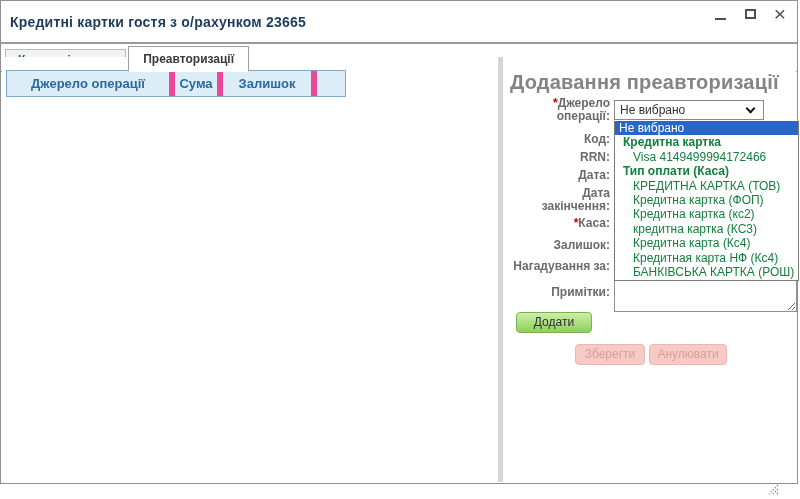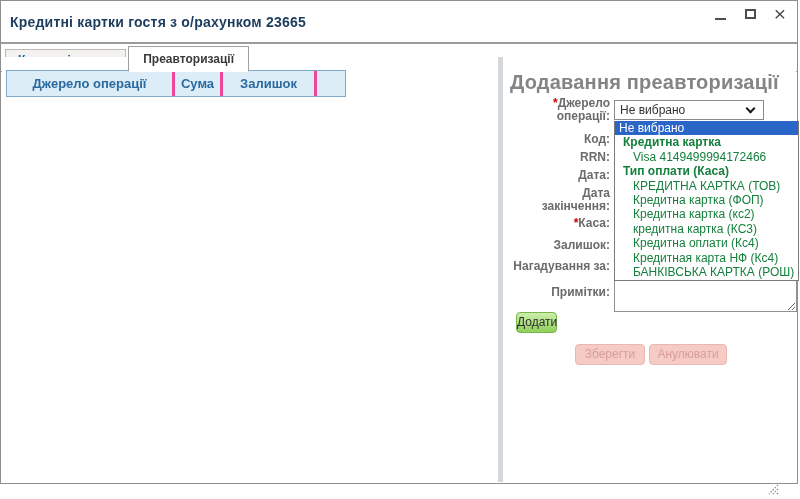--- a/index.html
+++ b/index.html
@@ -31,21 +31,21 @@
   
   .content { position:absolute; top:56px; left:1px; right:1px; bottom:1px; display:flex; background:#fff; }
   .left { width:496px; position:relative; }
   .vdivider { width:5px; background:#d4d7d9; }
   .right { flex:1; position:relative; }
 
   
   .thead { position:absolute; left:4px; top:13px; display:flex; height:27px;
            border:1px solid #7fa8c9; background:#dcedf7; }
   .th { font-size:13px; font-weight:bold; color:#2a6aa0; text-align:center; line-height:25px;
-        border-right:3px solid #ec4899; overflow:hidden; white-space:nowrap; }
+        border-right:6px solid #ec4899; overflow:hidden; white-space:nowrap; }
   .th.c0 { width:168px; } .th.c1 { width:48px; } .th.c2 { width:94px; }
   .th.c3 { width:142px; } .th.c4 { width:28px; border-right:none; }
 
   
   .panel-title { position:absolute; left:7px; top:14px; font-size:20px; font-weight:bold;
                  color:#848484; letter-spacing:0.2px; }
   .flabel { position:absolute; left:0; width:107px; text-align:right; font-size:12px;
             font-weight:bold; color:#6b6b6b; line-height:13px; }
   .flabel span { display:inline; }
   .flabel .ln { display:block; }
@@ -65,21 +65,21 @@
   .dd.sel { background:#2a65c8; color:#fff; padding-left:4px; }
   .dd.group { font-weight:bold; padding-left:8px; }
   .dd.opt { padding-left:18px; }
 
   .notes { position:absolute; left:111px; top:223px; width:183px; height:32px;
            border:1px solid #919191; resize:both; font-size:12px; outline:none; background:#fff; }
 
   .btnrow { position:absolute; top:255px; left:0; width:100%; height:22px; }
   .btn { position:absolute; height:21px; border-radius:4px; font-size:12px; line-height:19px;
          text-align:center; cursor:default; }
-  .btn.add { left:13px; width:41px; background:linear-gradient(#cdeeab,#8fd05a);
+  .btn.add { left:13px; width:76px; background:linear-gradient(#cdeeab,#8fd05a);
              border:1px solid #78b54e; color:#2f2f2f; }
   .btn.disabled { background:#f6cbc5; border:1px solid #e9b8b1; color:#d99f98;margin-top:32px; }
   .btn.save { left:72px; width:70px; }
   .btn.cancel { left:146px; width:78px; }
 
   .grip { position:absolute; left:766px; top:484px; width:14px; height:11px; }
 </style>
 </head>
 <body>
 
@@ -145,21 +145,21 @@
 
       <div class="ddlist">
         <div class="dd sel">Не вибрано</div>
         <div class="dd group">Кредитна картка</div>
         <div class="dd opt">Visa 4149499994172466</div>
         <div class="dd group">Тип оплати (Каса)</div>
         <div class="dd opt">КРЕДИТНА КАРТКА (ТОВ)</div>
         <div class="dd opt">Кредитна картка (ФОП)</div>
         <div class="dd opt">Кредитна картка (кс2)</div>
         <div class="dd opt">кредитна картка (КС3)</div>
-        <div class="dd opt">Кредитна оплати (Кс4)</div>
+        <div class="dd opt">Кредитна карта (Кс4)</div>
         <div class="dd opt">Кредитная карта НФ (Кс4)</div>
         <div class="dd opt">БАНКІВСЬКА КАРТКА (РОШ)</div>
       </div>
 
       <textarea class="notes" style=""></textarea>
 
       <div class="btnrow">
         <div class="btn add">Додати</div>
         <div class="btn disabled save">Зберегти</div>
         <div class="btn disabled cancel">Анулювати</div>

